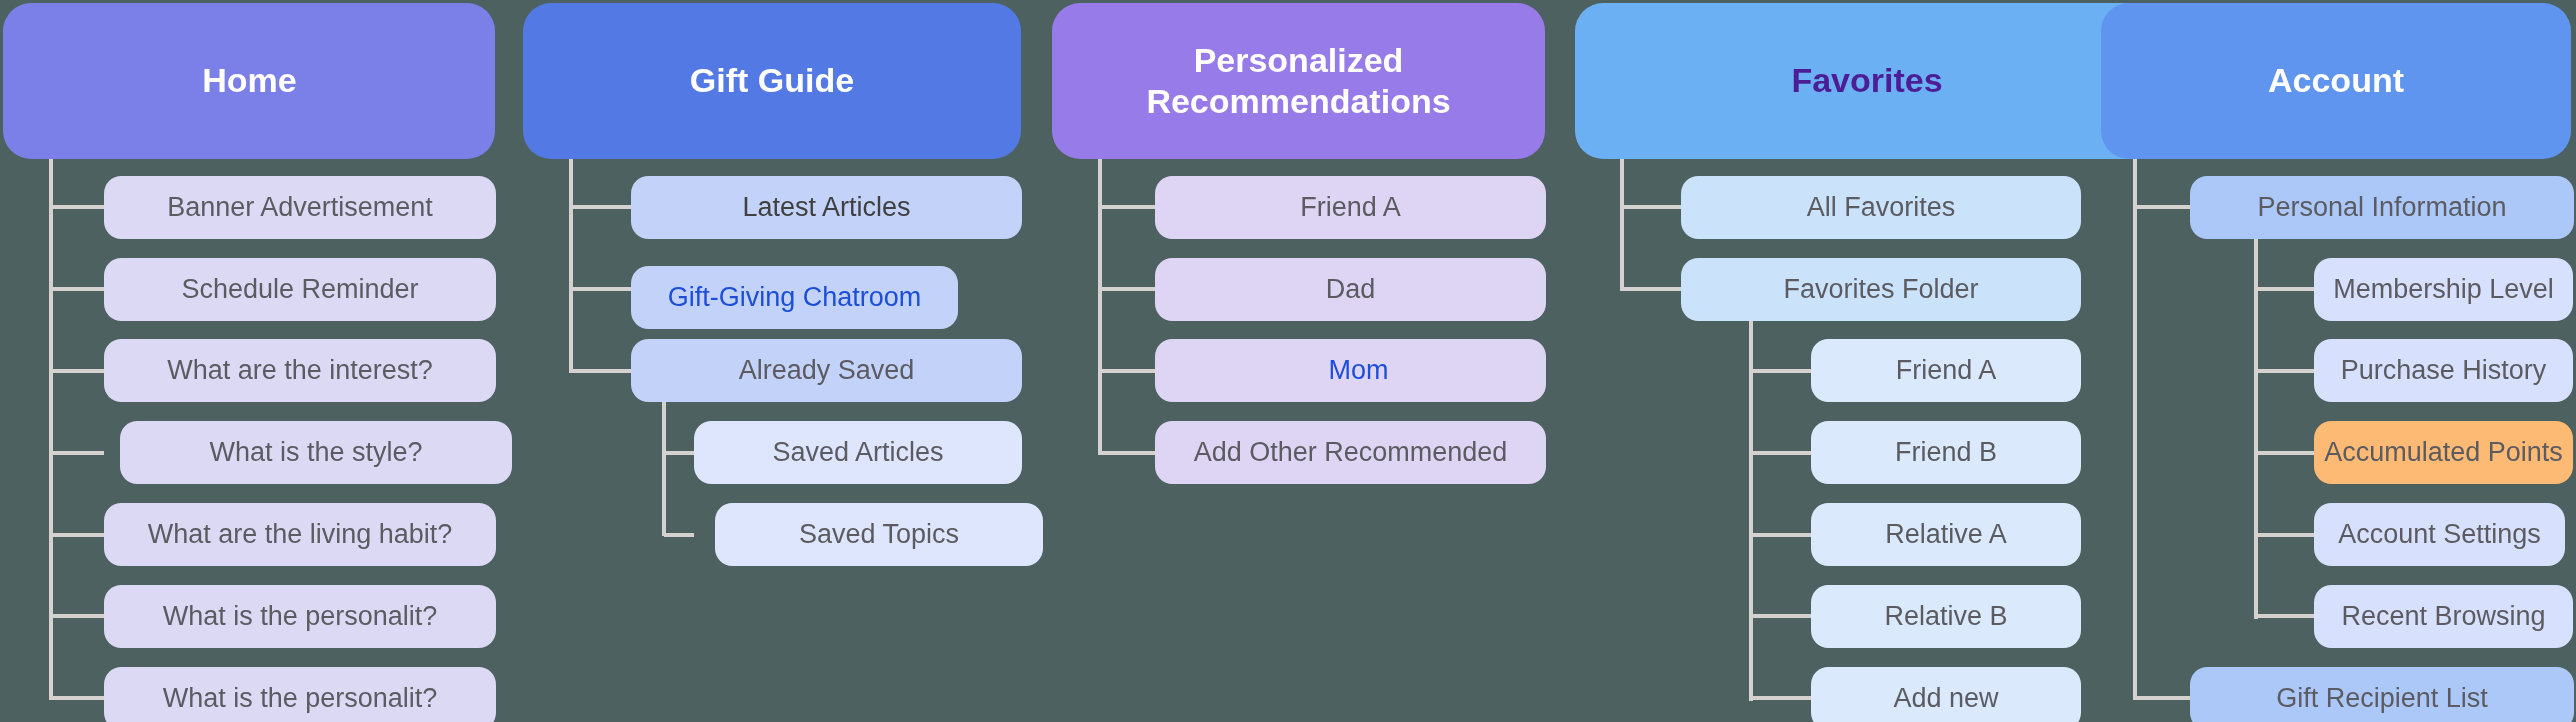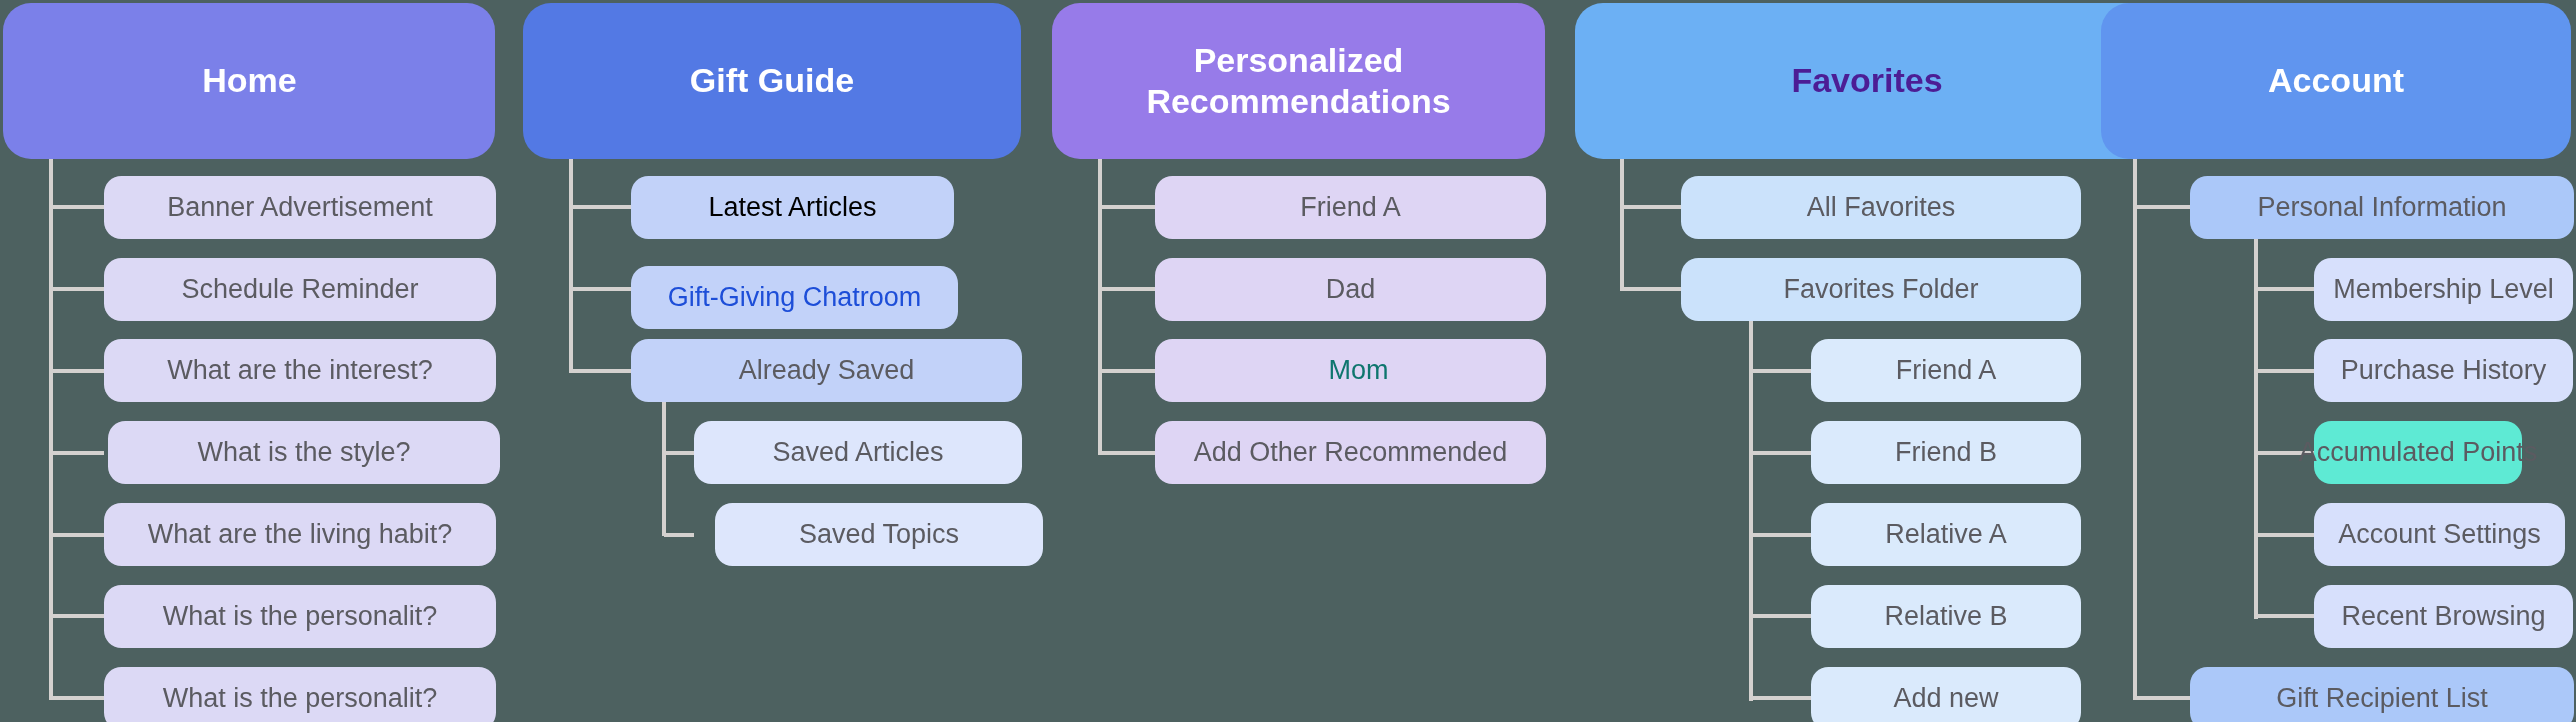--- a/index.html
+++ b/index.html
@@ -44,46 +44,46 @@
     <div class="line" style="left: 51px; top: 287px; width: 53px; height: 4px; background: rgb(212, 209, 207);"></div>
     <div class="line" style="left: 51px; top: 369px; width: 53px; height: 4px; background: rgb(212, 209, 207);"></div>
     <div class="line" style="left: 51px; top: 451px; width: 53px; height: 4px; background: rgb(212, 209, 207);"></div>
     <div class="line" style="left: 51px; top: 533px; width: 53px; height: 4px; background: rgb(212, 209, 207);"></div>
     <div class="line" style="left: 51px; top: 614px; width: 53px; height: 4px; background: rgb(212, 209, 207);"></div>
     <div class="line" style="left: 51px; top: 696px; width: 53px; height: 4px; background: rgb(212, 209, 207);"></div>
     <div class="col-header" style="left: 3.4px; width: 492px; background: rgb(123, 128, 233); color: rgb(255, 255, 255);">Home</div>
     <div class="tree-node" style="left: 104px; top: 176px; width: 392px; background: rgb(220, 217, 245); color: rgb(91, 91, 97);">Banner Advertisement</div>
     <div class="tree-node" style="left: 104px; top: 258px; width: 392px; background: rgb(220, 217, 245); color: rgb(91, 91, 97);">Schedule Reminder</div>
     <div class="tree-node" style="left: 104px; top: 339px; width: 392px; background: rgb(220, 217, 245); color: rgb(91, 91, 97);">What are the interest?</div>
-    <div class="tree-node" style="left: 108px; top: 421px; width: 392px; background: rgb(220, 217, 245); color: rgb(91, 91, 97);">What is the style?</div>
+    <div class="tree-node" style="left: 120px; top: 421px; width: 392px; background: rgb(220, 217, 245); color: rgb(91, 91, 97);">What is the style?</div>
     <div class="tree-node" style="left: 104px; top: 503px; width: 392px; background: rgb(220, 217, 245); color: rgb(91, 91, 97);">What are the living habit?</div>
     <div class="tree-node" style="left: 104px; top: 585px; width: 392px; background: rgb(220, 217, 245); color: rgb(91, 91, 97);">What is the personalit?</div>
     <div class="tree-node" style="left: 104px; top: 667px; width: 392px; background: rgb(220, 217, 245); color: rgb(91, 91, 97);">What is the personalit?</div>
     <div class="line" style="left: 662px; top: 402px; width: 4px; height: 134px; background: rgb(212, 209, 207);"></div>
     <div class="line" style="left: 664px; top: 451px; width: 30px; height: 4px; background: rgb(212, 209, 207);"></div>
     <div class="line" style="left: 664px; top: 533px; width: 30px; height: 4px; background: rgb(212, 209, 207);"></div>
     <div class="line" style="left: 569px; top: 158px; width: 4px; height: 215px; background: rgb(212, 209, 207);"></div>
     <div class="line" style="left: 571px; top: 205px; width: 60px; height: 4px; background: rgb(212, 209, 207);"></div>
     <div class="line" style="left: 571px; top: 287px; width: 60px; height: 4px; background: rgb(212, 209, 207);"></div>
     <div class="line" style="left: 571px; top: 369px; width: 60px; height: 4px; background: rgb(212, 209, 207);"></div>
     <div class="col-header" style="left: 523px; width: 498px; background: rgb(83, 121, 228); color: rgb(255, 255, 255);">Gift Guide</div>
-    <div class="tree-node" style="left: 631px; top: 176px; width: 323px; background: rgb(194, 210, 249); color: #000000;">Latest Articles</div>
+    <div class="tree-node" style="left: 631px; top: 176px; width: 391px; background: rgb(194, 210, 249); color: #404040;">Latest Articles</div>
     <div class="tree-node" style="left: 631px; top: 258px; width: 327px; background: rgb(194, 210, 249); color: #1d4ed8; margin-top: 8px;">Gift-Giving Chatroom</div>
     <div class="tree-node" style="left: 631px; top: 339px; width: 391px; background: rgb(194, 210, 249); color: rgb(91, 91, 97);">Already Saved</div>
     <div class="tree-node" style="left: 694px; top: 421px; width: 328px; background: rgb(221, 230, 252); color: rgb(91, 91, 97);">Saved Articles</div>
     <div class="tree-node" style="left: 694px; top: 503px; width: 328px; background: rgb(221, 230, 252); color: rgb(91, 91, 97); margin-left: 21px;">Saved Topics</div>
     <div class="line" style="left: 1098px; top: 158px; width: 4px; height: 297px; background: rgb(212, 209, 207);"></div>
     <div class="line" style="left: 1100px; top: 205px; width: 55px; height: 4px; background: rgb(212, 209, 207);"></div>
     <div class="line" style="left: 1100px; top: 287px; width: 55px; height: 4px; background: rgb(212, 209, 207);"></div>
     <div class="line" style="left: 1100px; top: 369px; width: 55px; height: 4px; background: rgb(212, 209, 207);"></div>
     <div class="line" style="left: 1100px; top: 451px; width: 55px; height: 4px; background: rgb(212, 209, 207);"></div>
     <div class="col-header" style="left: 1052px; width: 493px; background: rgb(151, 123, 233); color: rgb(255, 255, 255);">Personalized Recommendations</div>
     <div class="tree-node" style="left: 1155px; top: 176px; width: 391px; background: rgb(222, 213, 244); color: rgb(91, 91, 97);">Friend A</div>
     <div class="tree-node" style="left: 1155px; top: 258px; width: 391px; background: rgb(222, 213, 244); color: rgb(91, 91, 97);">Dad</div>
-    <div class="tree-node" style="left: 1155px; top: 339px; width: 391px; background: rgb(222, 213, 244); color: #0f766e; padding-left: 16px;">Mom</div>
+    <div class="tree-node" style="left: 1155px; top: 339px; width: 391px; background: rgb(222, 213, 244); color: #1d4ed8; padding-left: 16px;">Mom</div>
     <div class="tree-node" style="left: 1155px; top: 421px; width: 391px; background: rgb(222, 213, 244); color: rgb(91, 91, 97);">Add Other Recommended</div>
     <div class="line" style="left: 1749px; top: 321px; width: 4px; height: 380px; background: rgb(212, 209, 207);"></div>
     <div class="line" style="left: 1751px; top: 369px; width: 60px; height: 4px; background: rgb(212, 209, 207);"></div>
     <div class="line" style="left: 1751px; top: 451px; width: 60px; height: 4px; background: rgb(212, 209, 207);"></div>
     <div class="line" style="left: 1751px; top: 533px; width: 60px; height: 4px; background: rgb(212, 209, 207);"></div>
     <div class="line" style="left: 1751px; top: 614px; width: 60px; height: 4px; background: rgb(212, 209, 207);"></div>
     <div class="line" style="left: 1751px; top: 696px; width: 60px; height: 4px; background: rgb(212, 209, 207);"></div>
     <div class="line" style="left: 1620px; top: 158px; width: 4px; height: 133px; background: rgb(212, 209, 207);"></div>
     <div class="line" style="left: 1622px; top: 205px; width: 59px; height: 4px; background: rgb(212, 209, 207);"></div>
     <div class="line" style="left: 1622px; top: 287px; width: 59px; height: 4px; background: rgb(212, 209, 207);"></div>
@@ -101,18 +101,18 @@
     <div class="line" style="left: 2256px; top: 451px; width: 58px; height: 4px; background: rgb(212, 209, 207);"></div>
     <div class="line" style="left: 2256px; top: 533px; width: 58px; height: 4px; background: rgb(212, 209, 207);"></div>
     <div class="line" style="left: 2256px; top: 614px; width: 58px; height: 4px; background: rgb(212, 209, 207);"></div>
     <div class="line" style="left: 2133px; top: 158px; width: 4px; height: 542px; background: rgb(212, 209, 207);"></div>
     <div class="line" style="left: 2135px; top: 205px; width: 55px; height: 4px; background: rgb(212, 209, 207);"></div>
     <div class="line" style="left: 2135px; top: 696px; width: 55px; height: 4px; background: rgb(212, 209, 207);"></div>
     <div class="col-header" style="left: 2101px; width: 470px; background: rgb(96, 149, 239); color: rgb(255, 255, 255);">Account</div>
     <div class="tree-node" style="left: 2190px; top: 176px; width: 384px; background: rgb(171, 200, 249); color: rgb(91, 91, 97);">Personal Information</div>
     <div class="tree-node" style="left: 2314px; top: 258px; width: 259px; background: rgb(215, 224, 252); color: rgb(91, 91, 97);">Membership Level</div>
     <div class="tree-node" style="left: 2314px; top: 339px; width: 259px; background: rgb(215, 224, 252); color: rgb(91, 91, 97);">Purchase History</div>
-    <div class="tree-node" style="left: 2314px; top: 421px; width: 208px; background: #5eead4; color: rgb(91, 91, 97); text-align: center;">Accumulated Points</div>
+    <div class="tree-node" style="left: 2314px; top: 421px; width: 259px; background: #fdba74; color: rgb(91, 91, 97); text-align: center;">Accumulated Points</div>
     <div class="tree-node" style="left: 2314px; top: 503px; width: 251px; background: rgb(215, 224, 252); color: rgb(91, 91, 97);">Account Settings</div>
     <div class="tree-node" style="left: 2314px; top: 585px; width: 259px; background: rgb(215, 224, 252); color: rgb(91, 91, 97);">Recent Browsing</div>
     <div class="tree-node" style="left: 2190px; top: 667px; width: 384px; background: rgb(171, 200, 249); color: rgb(91, 91, 97);">Gift Recipient List</div>
   </div>
 
 
 </body></html>

